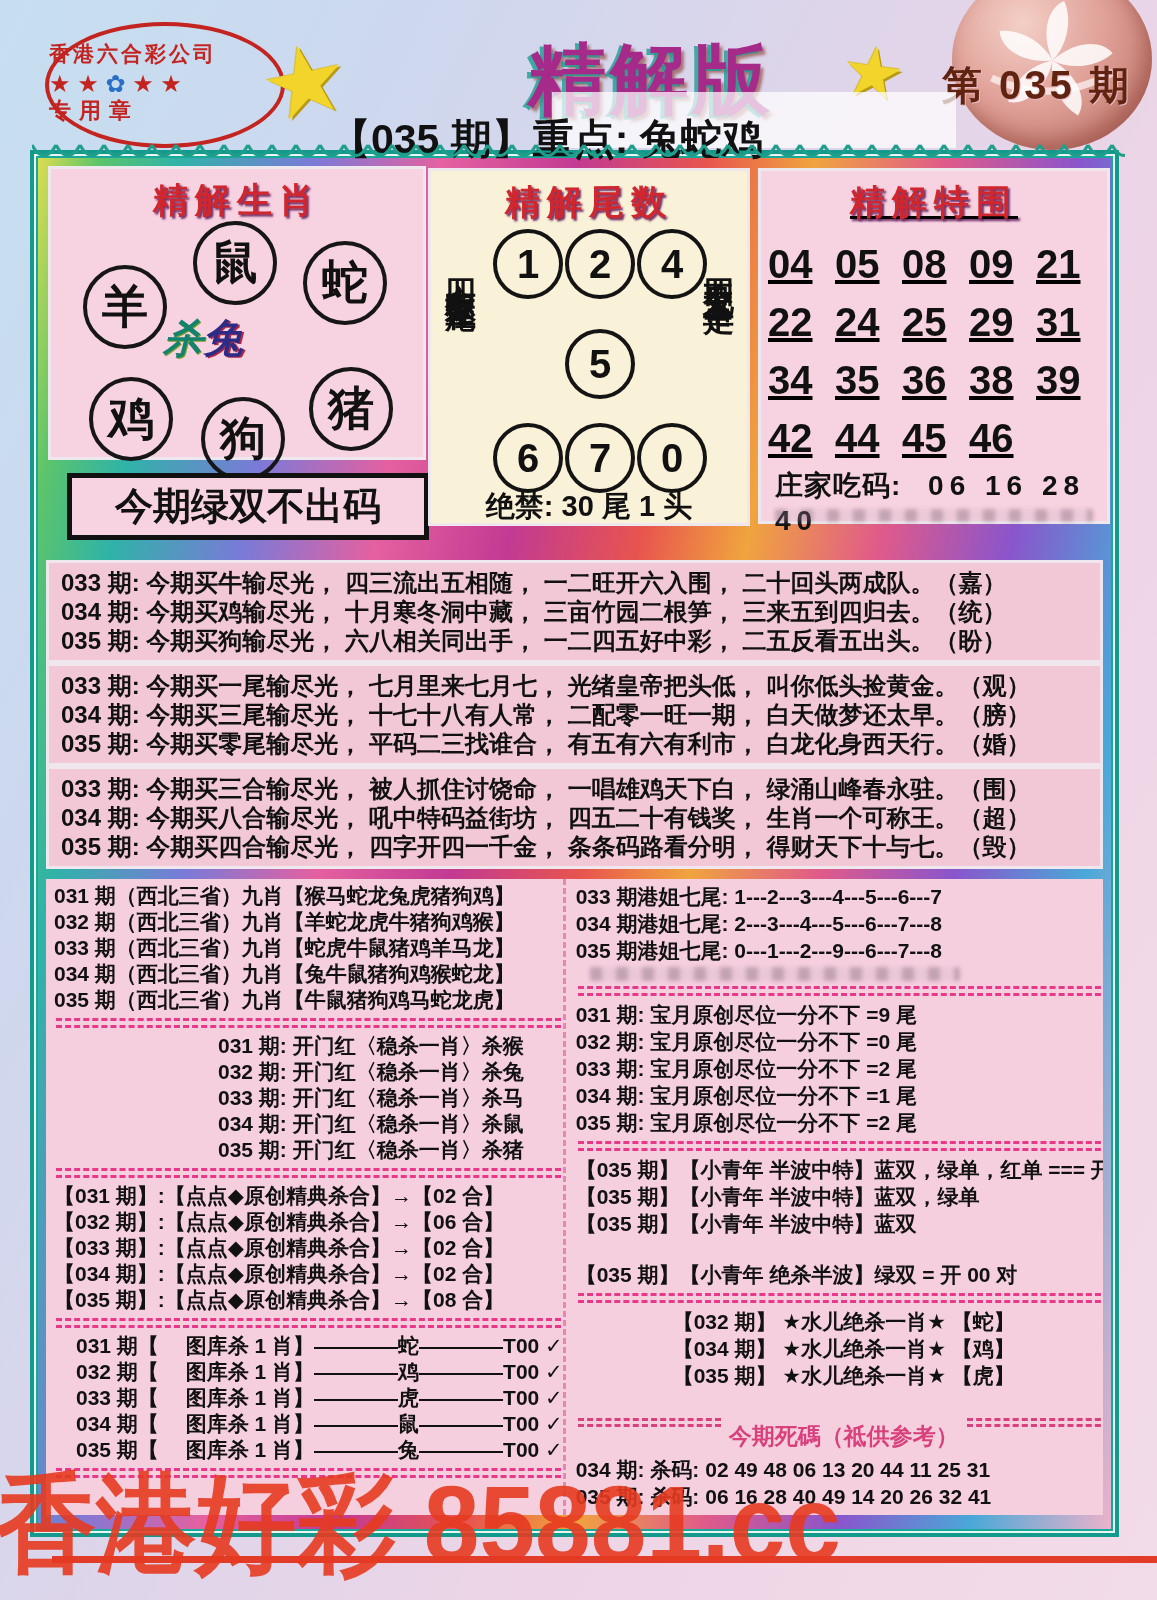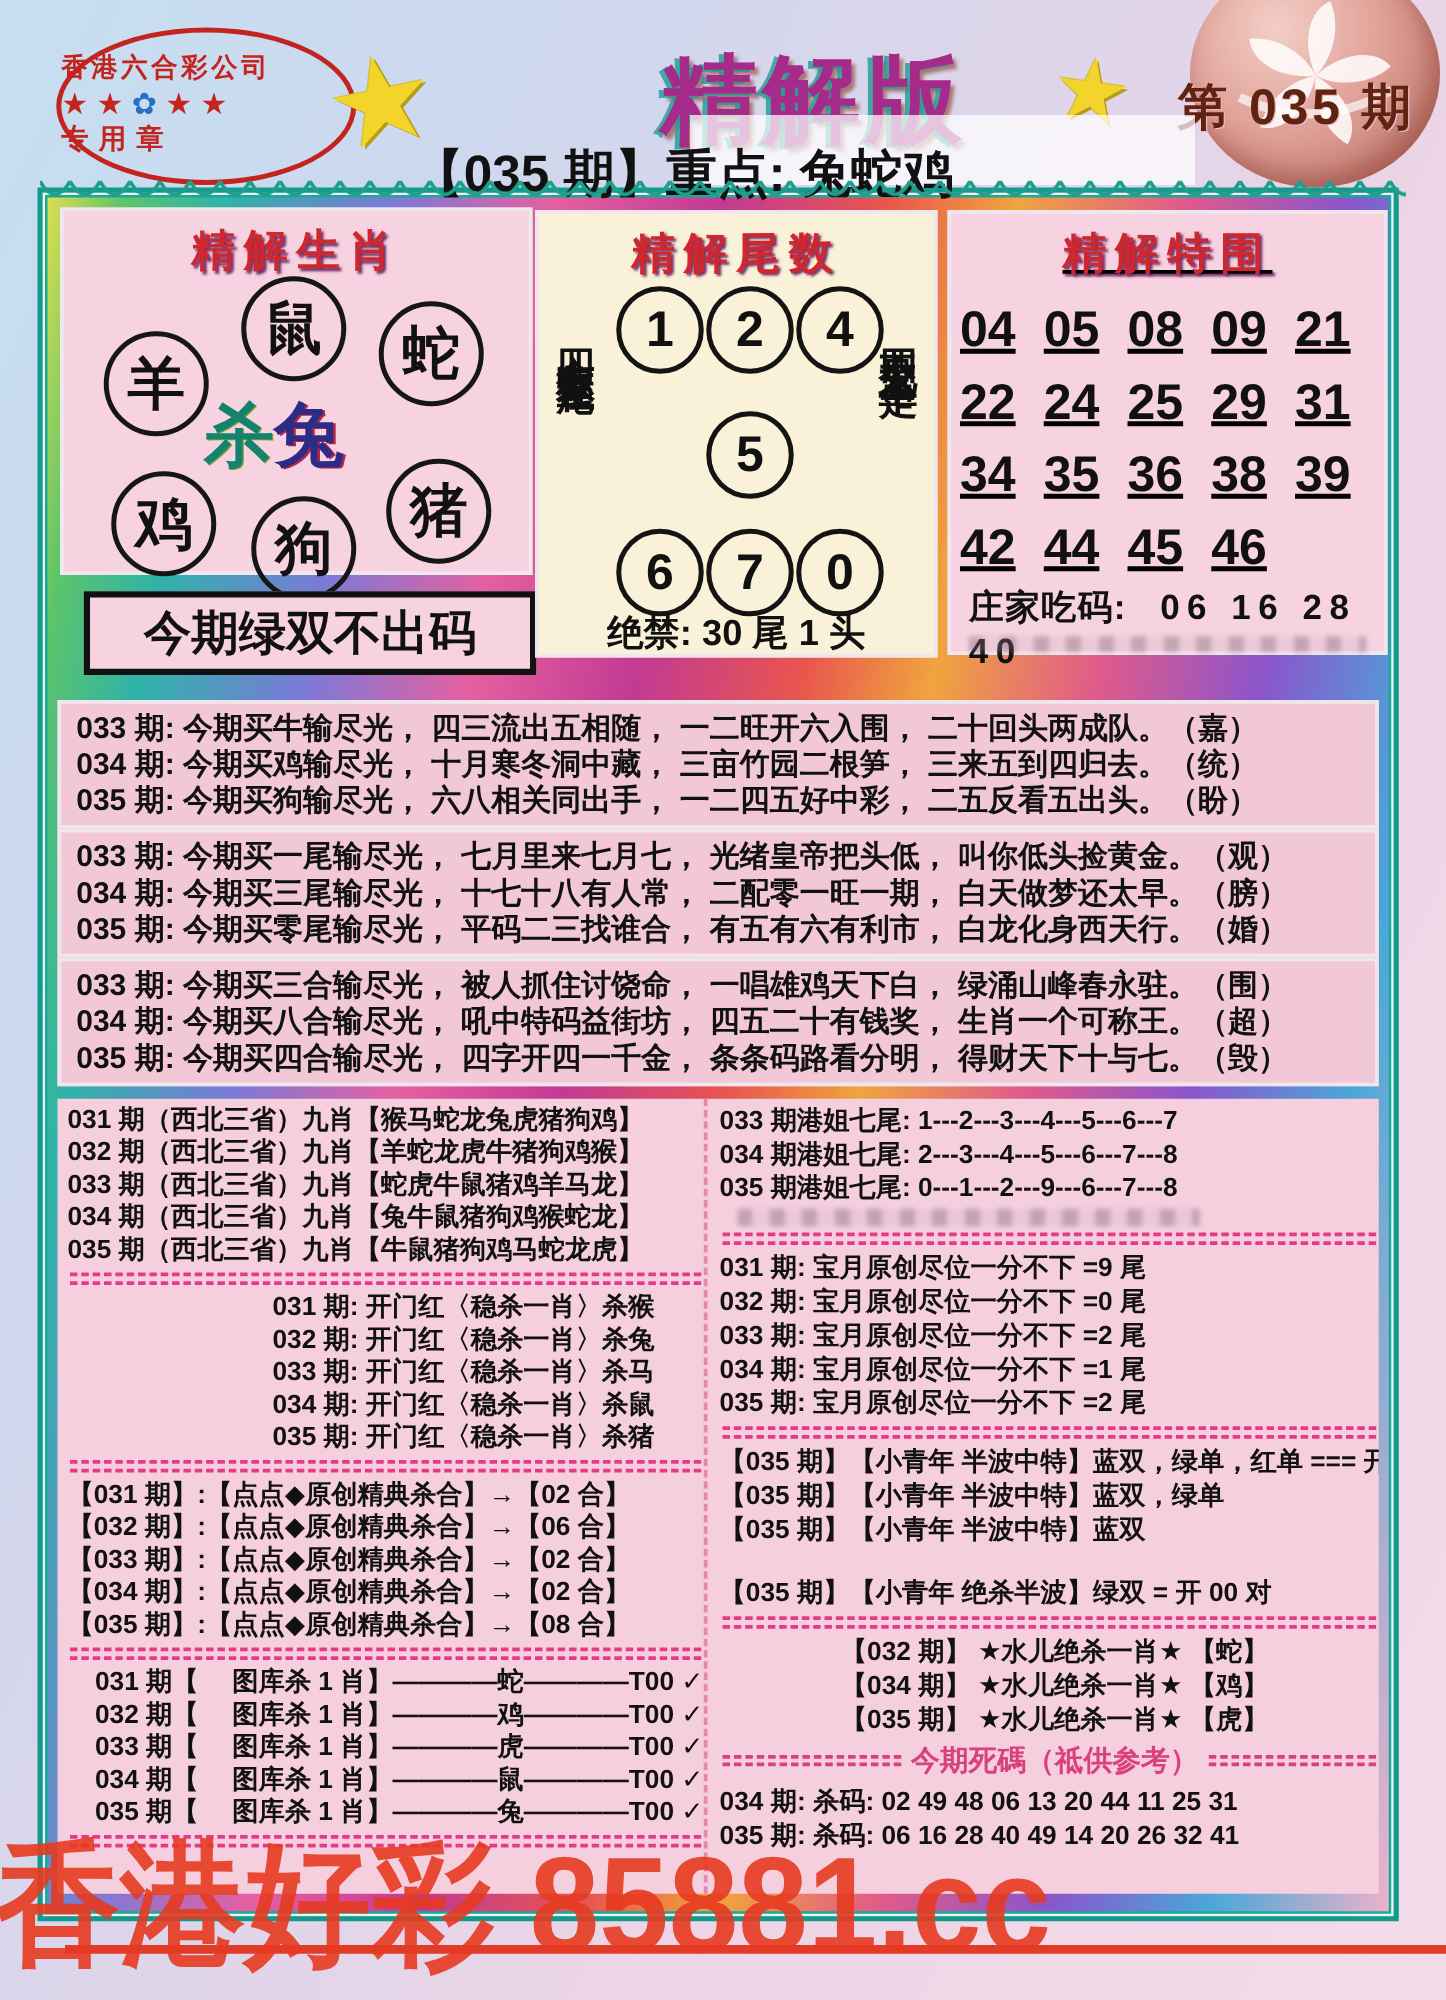--- a/index.html
+++ b/index.html
@@ -33,21 +33,21 @@
     background:linear-gradient(100deg,#e6e04e 0%,#5cc46a 5%,#2fb3a8 11%,#7a7ad8 21%,#e560a0 31%,#c23a93 41%,#e8554e 51%,#f0a43e 59%,#e05a8a 69%,#8a55cc 79%,#4aa8d8 89%,#f2b2ca 100%);
     padding:8px 12px;box-sizing:border-box;}
   
   .boxrow{position:relative;height:364px;margin-top:4px;}
   .bx{position:absolute;box-sizing:border-box;border:3px solid #efe7ee;}
   .bxtitle{font-size:35px;font-weight:bold;color:#d0262e;letter-spacing:7px;text-align:center;
     text-shadow:2px 2px 2px #70306a;padding-top:8px;}
   #zbox{left:2px;top:0;width:378px;height:294px;background:#f7d2e0;}
   .zc{position:absolute;width:76px;height:76px;border:4px solid #161616;border-radius:50%;
     display:flex;align-items:center;justify-content:center;font-size:46px;font-weight:bold;color:#111;}
-  .kill{position:absolute;left:112px;top:142px;font-size:56px;font-weight:bold;}
+  .kill{position:absolute;left:112px;top:142px;font-size:40px;font-weight:bold;font-style:italic;}
   .kill .k1{color:#14836d;text-shadow:1px 1px 0 #7aa02a;}
   .kill .k2{color:#2c2c86;text-shadow:2px 1px 0 #b02848;}
   .notebox{position:absolute;left:16px;top:304px;width:340px;border:5px solid #111;background:#f7d2e0;
     font-size:38px;font-weight:bold;color:#111;text-align:center;padding:3px 6px;}
   #tbox{left:382px;top:2px;width:322px;height:358px;background:#f9f1d8;}
   .vtx{position:absolute;writing-mode:vertical-rl;font-size:31px;font-weight:bold;color:#111;letter-spacing:4px;top:84px;}
   .tc{position:absolute;width:62px;height:62px;border:4px solid #141414;border-radius:50%;
     display:flex;align-items:center;justify-content:center;font-size:40px;font-weight:bold;color:#111;background:transparent;}
   .forbid{position:absolute;left:0;right:0;top:316px;text-align:center;font-size:29px;font-weight:bold;color:#111;}
   #sbox{left:712px;top:2px;width:352px;height:356px;background:#f7d2e0;text-decoration:underline;}
@@ -67,21 +67,21 @@
   .colR{flex:1;box-sizing:border-box;border-left:3px dashed #e887ac;padding:4px 0 0 10px;}
   .row{font-size:21px;font-weight:bold;color:#111;line-height:26px;white-space:nowrap;}
   .colR .row{line-height:27px;}
   .sep{height:4px;border-top:3px dashed #e8388a;border-bottom:3px dashed #e8388a;margin:5px 2px;}
   .ind{padding-left:164px;}
   .ind2{padding-left:22px;}
   .ctr{text-align:center;}
   .gapup{margin-top:24px;}
   .deadsep{display:flex;align-items:center;gap:8px;margin:4px 2px;}
   .deadsep::before,.deadsep::after{content:"";flex:1;border-top:3px dashed #d8417c;border-bottom:3px dashed #d8417c;height:3px;}
-  .deadtxt{color:#d8417c;font-size:23px;font-weight:bold;white-space:nowrap;}
+  .deadtxt{color:#d8417c;font-size:23px;font-weight:bold;white-space:nowrap;margin-top:28px;}
   #gblur{width:370px;height:14px;margin:3px 0 0 14px;}
   
   .watermark{position:absolute;left:-4px;top:1458px;z-index:40;font-size:100px;font-weight:bold;white-space:nowrap;
     color:rgba(230,58,32,.9);letter-spacing:0px;transform:scaleY(1.08);}
   .redline{position:absolute;left:52px;top:1556px;width:1105px;height:7px;background:#e23b28;z-index:30;}
 </style>
 </head>
 <body>
 <div id="page">
 

